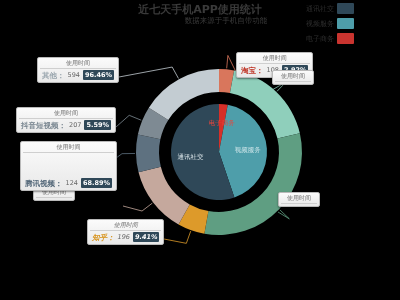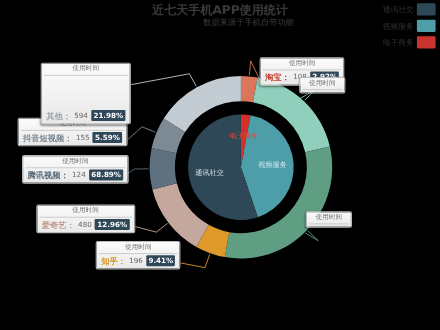--- a/index.html
+++ b/index.html
@@ -7,21 +7,20 @@
     padding: 0;
     background: #000000;
   }
   #root {
     position: relative;
     width: 356px;
     height: 300px;
     background: #000000;
     overflow: hidden;
     font-family: "DejaVu Sans", "Liberation Sans", sans-serif;
-    padding-left: 42px;
   }
 
   
   #title {
     position: absolute;
     top: 2px;
     left: 0;
     width: 400px;
     text-align: center;
     color: #3a3a3a;
@@ -188,56 +187,51 @@
             <span class="callout-value">108</span>
             <span class="callout-pct">2.92%</span>
           </div>
         </div>
         <div class="callout" style="left: 272px; top: 70px;">
           <div class="callout-head">使用时间</div>
         </div>
         <div class="callout" style="left: 278px; top: 192px;">
           <div class="callout-head">使用时间</div>
         </div>
-        <div class="callout" style="left: 87px; top: 219px;">
+        <div class="callout" style="left: 87px; top: 219px; font-style: italic;">
           <div class="callout-head">使用时间</div>
           <div class="callout-body">
             <span class="callout-name" style="color: rgb(216, 149, 31);">知乎：</span>
             <span class="callout-value">196</span>
             <span class="callout-pct">9.41%</span>
           </div>
         </div>
         <div class="callout" style="left: 33px; top: 186px;">
           <div class="callout-head">使用时间</div>
-          <div class="callout-body">
-            <span class="callout-name" style="color: rgb(192, 155, 144);">爱奇艺：</span>
-            <span class="callout-value">480</span>
-            <span class="callout-pct">12.96%</span>
-          </div>
-        </div>
-        <div class="callout" style="left: 20px; top: 141px;">
+        </div>
+        <div class="callout" style="left: 20px; top: 141px; gap: 24px;">
           <div class="callout-head">使用时间</div>
           <div class="callout-body">
             <span class="callout-name" style="color: rgb(85, 105, 122);">腾讯视频：</span>
             <span class="callout-value">124</span>
             <span class="callout-pct">68.89%</span>
           </div>
         </div>
         <div class="callout" style="left: 16px; top: 107px;">
           <div class="callout-head">使用时间</div>
           <div class="callout-body">
             <span class="callout-name" style="color: rgb(123, 136, 146);">抖音短视频：</span>
-            <span class="callout-value">155</span>
+            <span class="callout-value">207</span>
             <span class="callout-pct">5.59%</span>
           </div>
         </div>
-        <div class="callout" style="left: 37px; top: 57px; gap: 30px;">
+        <div class="callout" style="left: 37px; top: 57px;">
           <div class="callout-head">使用时间</div>
           <div class="callout-body">
             <span class="callout-name" style="color: rgb(154, 166, 174);">其他：</span>
             <span class="callout-value">594</span>
-            <span class="callout-pct">21.98%</span>
+            <span class="callout-pct">96.46%</span>
           </div>
         </div>
       </div>
   </div>
 
 </div>
 
 </body></html>

